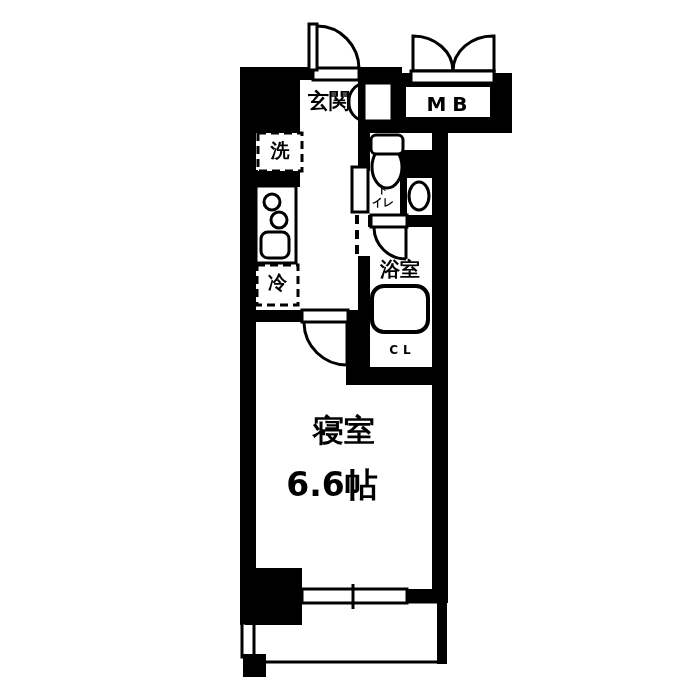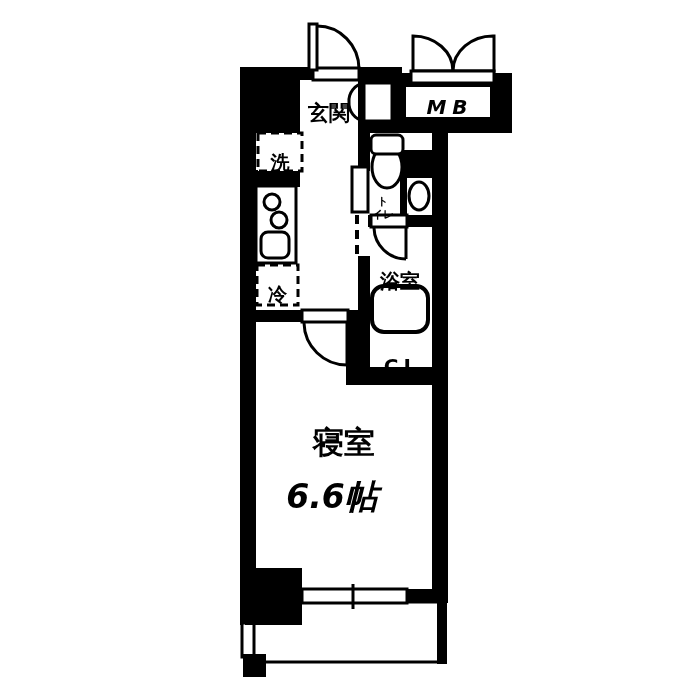--- a/index.html
+++ b/index.html
@@ -11,31 +11,30 @@
     overflow:hidden;
   }
   #plan-svg{position:absolute;left:0;top:0;}
   .lbl{
     position:absolute;
     color:#000;
     text-align:center;
     line-height:1.05;
     font-weight:600;
     white-space:pre-line;
-    margin-top:12px;
   }
   .lbl-genkan  {left:300px;top:90px;width:58px;font-size:21px;}
-  .lbl-mb      {left:402px;top:85px;width:90px;font-size:20px;letter-spacing:6px;text-indent:6px;font-style:italic;}
+  .lbl-mb      {left:402px;top:94px;width:90px;font-size:20px;letter-spacing:6px;text-indent:6px;}
   .lbl-washer  {left:258px;top:141px;width:44px;font-size:19px;}
   .lbl-fridge  {left:257px;top:273px;width:41px;font-size:19px;}
   .lbl-toilet  {left:368px;top:183px;width:30px;font-size:11px;font-weight:600;line-height:1.2;}
   .lbl-bath    {left:368px;top:259px;width:64px;font-size:20px;text-align:center;}
-  .lbl-cl      {left:368px;top:344px;width:64px;font-size:20px;letter-spacing:5px;text-indent:5px;}
+  .lbl-cl      {left:368px;top:344px;width:64px;font-size:12px;letter-spacing:5px;text-indent:5px;}
   .lbl-bedroom {left:256px;top:414px;width:176px;font-size:31px;}
-  .lbl-size    {left:256px;top:468px;width:152px;font-size:33px;font-style:italic;}
+  .lbl-size    {left:256px;top:468px;width:152px;font-size:33px;}
   .lbl-balcony {left:252px;top:620px;width:186px;font-size:21px;font-weight:500;}
 </style>
 </head>
 <body>
 
 <div id="canvas">
 
   <svg id="plan-svg" width="700" height="700" viewBox="0 0 700 700">
 
     <g fill="#000000">

